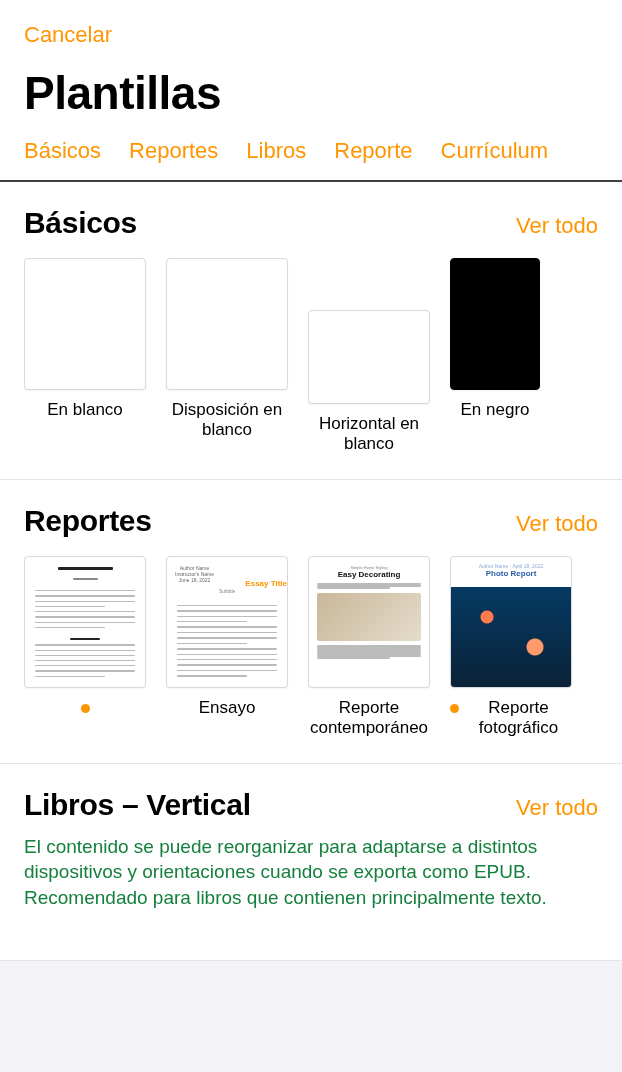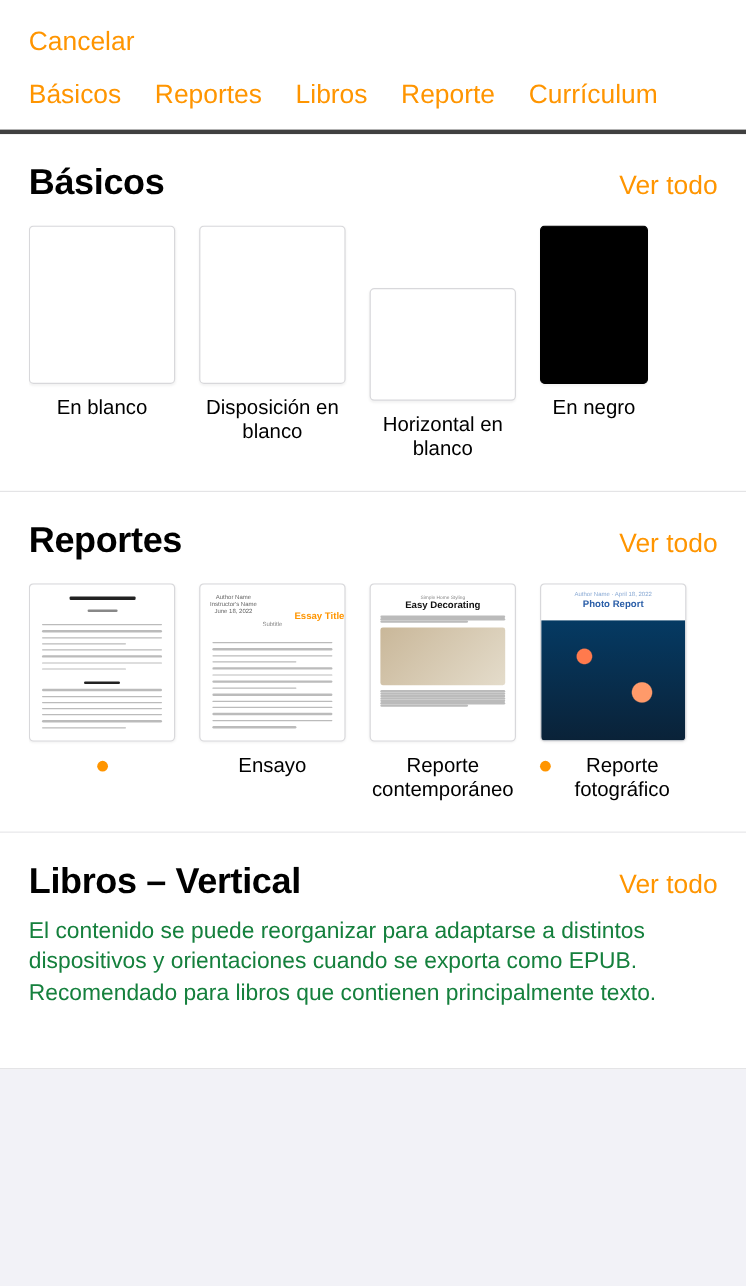--- a/index.html
+++ b/index.html
@@ -1,17 +1,17 @@
 <!DOCTYPE html>
 <html><head>
   <meta charset="utf-8">
   <style>
     * { margin: 0; padding: 0; box-sizing: border-box; font-family: -apple-system, BlinkMacSystemFont, "Helvetica Neue", sans-serif; -webkit-font-smoothing: antialiased; }
     body { width: 622px; height: 1072px; background: #f2f2f7; overflow: hidden; color: #000; }
-    .header-area { background: #fff; padding: 22px 24px 10px 24px; border-bottom: 4px solid #404040; }
+    .header-area { background: #fff; padding: 22px 24px 10px 24px; border-bottom: 2px solid #404040; }
     .cancel-btn { color: #ff9500; font-size: 22px; font-weight: 400; background: none; border: none; cursor: pointer; display: inline-block; margin-bottom: 18px; }
     .page-title { font-size: 46px; font-weight: 800; letter-spacing: -0.5px; margin-bottom: 18px; }
     .category-tabs { display: flex; gap: 28px; overflow-x: auto; scrollbar-width: none; padding-bottom: 6px; }
     .category-tabs::-webkit-scrollbar { display: none; }
     .category-tab { color: #ff9500; font-size: 22px; white-space: nowrap; background: none; border: none; cursor: pointer; }
     .section { padding: 24px 0 24px 24px; border-bottom: 1px solid #e4e4e6; background: #fff; margin-top: 0; }
     .section + .section { margin-top: 0; }
     .section-header { display: flex; justify-content: space-between; align-items: baseline; padding-right: 24px; margin-bottom: 18px; }
     .section-title { font-size: 30px; font-weight: 800; letter-spacing: -0.3px; }
     .see-all-btn { color: #ff9500; font-size: 22px; background: none; border: none; cursor: pointer; }
@@ -45,20 +45,21 @@
     .doc-photo .top .h { font-size:8px; font-weight:700; color:#2a5ea8; }
     .doc-photo .img { position:absolute; top:30px; left:0; right:0; bottom:0; background: radial-gradient(circle at 30% 30%, #ff7a4d 0 6px, transparent 7px), radial-gradient(circle at 70% 60%, #ff9a6a 0 8px, transparent 9px), linear-gradient(180deg,#053a63,#0a2238); }
     .sections-wrap { }
     body > .sections-wrap { background:#fff; }
   </style>
 </head>
 <body>
 
 <div class="header-area">
   <button class="cancel-btn">Cancelar</button>
+  <h1 class="page-title">Plantillas</h1>
   <div class="category-tabs">
     <button class="category-tab">Básicos</button>
     <button class="category-tab">Reportes</button>
     <button class="category-tab">Libros</button>
     <button class="category-tab">Reporte</button>
     <button class="category-tab">Currículum</button>
   </div>
 </div>
 
 <div class="sections-wrap">

